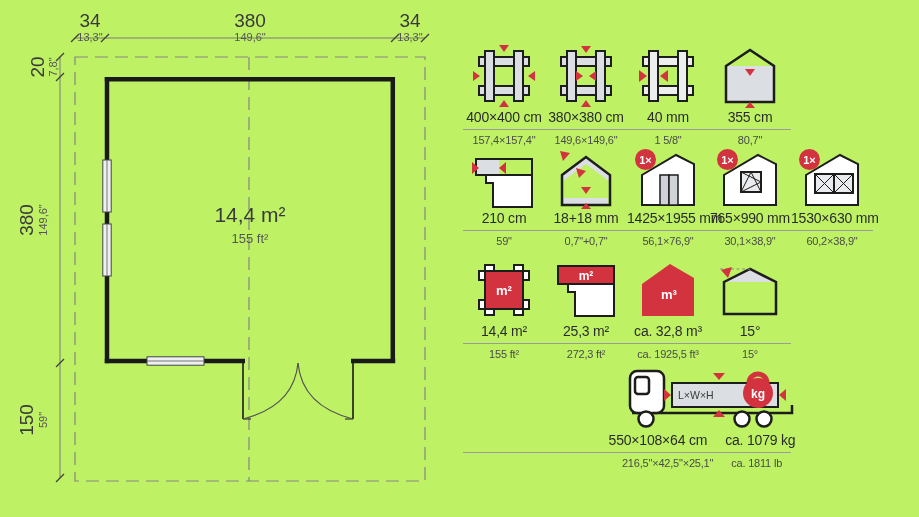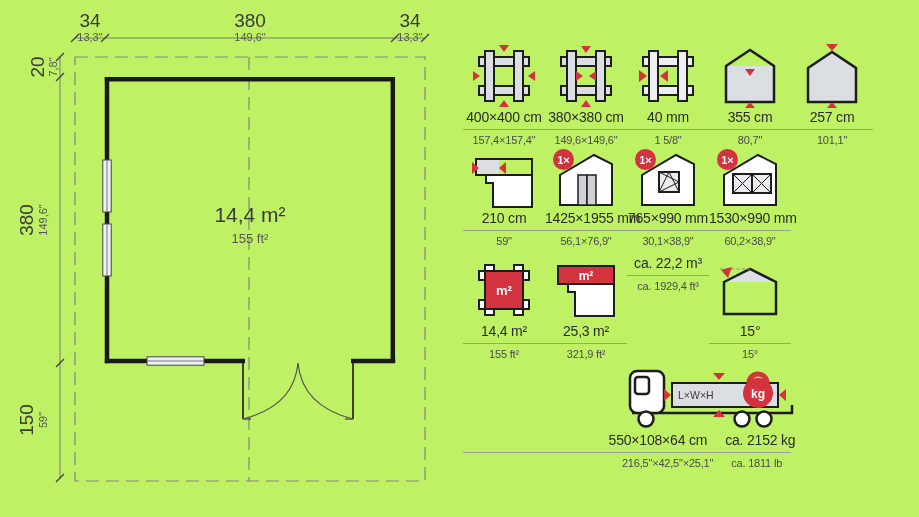--- a/index.html
+++ b/index.html
@@ -185,53 +185,57 @@
             <g fill="#d2333e">
               <polygon points="27,25 37,25 32,32"></polygon>
                 <polygon points="27,64 37,64 32,58"></polygon>
             </g>
           </svg>
         </div>
         <div class="val">355 cm</div>
         <div class="inch">80,7"</div>
       </div>
 
-      <div class="cell">
-        <div class="icon-area">
-          <svg width="64" height="64" viewBox="0 0 64 64">
-            <polygon points="8,24 32,8 56,24 56,58 8,58" fill="#dbdee2" stroke="#1d1d1b" stroke-width="2.5"></polygon>
-            <g fill="#d2333e">
-              <polygon points="26,0 38,0 32,7"></polygon>
-                <polygon points="27,64 37,64 32,58"></polygon>
-            </g>
-          </svg>
-        </div>
-        <div class="val">257 cm</div>
-        <div class="inch">101,1"</div>
-      </div>
     </div>
 
     <div class="row row2">
 
       <div class="cell">
         <div class="icon-area">
           <svg width="64" height="60" viewBox="0 0 64 60">
             <rect x="4" y="10" width="23" height="16" fill="#dbdee2"></rect>
             <rect x="4" y="10" width="56" height="16" fill="none" stroke="#1d1d1b" stroke-width="2"></rect>
             <path d="M14,26 H60 V58 H21 V34 H14 Z" fill="#fff" stroke="#1d1d1b" stroke-width="2"></path>
             <g fill="#d2333e">
               <polygon points="0,13 0,25 7,19"></polygon>
                 <polygon points="34,13 34,25 27,19"></polygon>
             </g>
           </svg>
         </div>
         <div class="val">210 cm</div>
         <div class="inch">59"</div>
       </div>
 
+      <div class="cell">
+        <div class="icon-area">
+          <svg width="64" height="60" viewBox="0 0 64 60">
+            <polygon points="8,26 32,8 56,26 56,33 32,15 8,33" fill="#dbdee2"></polygon>
+            <rect x="10" y="49" width="44" height="7" fill="#dbdee2"></rect>
+            <polygon points="8,26 32,8 56,26 56,56 8,56" fill="none" stroke="#1d1d1b" stroke-width="2.5"></polygon>
+            <g fill="#d2333e">
+              <polygon points="6,2 16,4 9,12"></polygon>
+                <polygon points="22,19 32,22 25,29"></polygon>
+              <polygon points="27,38 37,38 32,45"></polygon>
+                <polygon points="27,60 37,60 32,54"></polygon>
+            </g>
+          </svg>
+        </div>
+        <div class="val">18+18 mm</div>
+        <div class="inch">0,7"+0,7"</div>
+      </div>
 
       <div class="cell">
         <div class="icon-area">
           <div class="badge">1×</div>
           <svg width="64" height="60" viewBox="0 0 64 60">
             <path d="M6,26 L40,6 L58,15 V56 H6 Z" fill="#fff" stroke="#1d1d1b" stroke-width="2"></path>
             <rect x="24" y="26" width="9" height="30" fill="#cfd3d8" stroke="#1d1d1b" stroke-width="1.5"></rect>
             <rect x="33" y="26" width="9" height="30" fill="#cfd3d8" stroke="#1d1d1b" stroke-width="1.5"></rect>
           </svg>
         </div>
@@ -261,21 +265,21 @@
           <svg width="64" height="60" viewBox="0 0 64 60">
             <path d="M6,26 L40,6 L58,15 V56 H6 Z" fill="#fff" stroke="#1d1d1b" stroke-width="2"></path>
             <rect x="15" y="25" width="38" height="19" fill="#e9ebee" stroke="#1d1d1b" stroke-width="2"></rect>
             <line x1="34" y1="25" x2="34" y2="44" stroke="#1d1d1b" stroke-width="2"></line>
             <g fill="none" stroke="#1d1d1b" stroke-width="1">
               <path d="M15,25 L34,44 M15,44 L34,25"></path>
                 <path d="M34,25 L53,44 M34,44 L53,25"></path>
             </g>
           </svg>
         </div>
-        <div class="val">1530×990 mm</div>
+        <div class="val">1530×630 mm</div>
         <div class="inch">60,2×38,9"</div>
       </div>
     </div>
 
     <div class="row row3">
 
       <div class="cell">
         <div class="icon-area">
           <svg width="64" height="64" viewBox="0 0 64 64">
             <g fill="#fff" stroke="#1d1d1b" stroke-width="2">
@@ -294,26 +298,32 @@
 
       <div class="cell">
         <div class="icon-area">
           <svg width="64" height="64" viewBox="0 0 64 64">
             <rect x="4" y="8" width="56" height="18" fill="#d2333e" stroke="#1d1d1b" stroke-width="2"></rect>
             <text x="32" y="22" text-anchor="middle" font-size="12" font-weight="bold" fill="#fff">m²</text>
             <path d="M14,26 H60 V58 H21 V34 H14 Z" fill="#fff" stroke="#1d1d1b" stroke-width="2"></path>
           </svg>
         </div>
         <div class="val">25,3 m²</div>
-        <div class="inch">321,9 ft²</div>
-      </div>
-
-      <div class="cell">
-        <div class="val">ca. 22,2 m³</div>
-        <div class="inch">ca. 1929,4 ft³</div>
+        <div class="inch">272,3 ft²</div>
+      </div>
+
+      <div class="cell">
+        <div class="icon-area">
+          <svg width="64" height="64" viewBox="0 0 64 64">
+            <polygon points="6,26 34,6 58,20 58,58 6,58" fill="#d2333e"></polygon>
+            <text x="33" y="41" text-anchor="middle" font-size="13" font-weight="bold" fill="#fff">m³</text>
+          </svg>
+        </div>
+        <div class="val">ca. 32,8 m³</div>
+        <div class="inch">ca. 1925,5 ft³</div>
       </div>
 
       <div class="cell">
         <div class="icon-area">
           <svg width="64" height="64" viewBox="0 0 64 64">
             <polygon points="6,24 32,11 58,24" fill="#dbdee2"></polygon>
             <polygon points="6,24 32,11 58,24 58,56 6,56" fill="none" stroke="#1d1d1b" stroke-width="2.5"></polygon>
             <line x1="2" y1="11" x2="32" y2="11" stroke="#8a8a8a" stroke-width="1.2" stroke-dasharray="3 2.5"></line>
             <polygon points="3,12 14,9 10,20" fill="#d2333e"></polygon>
           </svg>
@@ -349,21 +359,21 @@
             <g fill="#d2333e">
               <polygon points="62,36 62,48 69,42"></polygon>
                 <polygon points="184,36 184,48 177,42"></polygon>
               <polygon points="111,20 123,20 117,27"></polygon>
                 <polygon points="111,64 123,64 117,57"></polygon>
             </g>
           </svg>
         </div>
         <div class="val pairs">
           <span>550×108×64 cm</span>
-          <span>ca. 2152 kg</span>
+          <span>ca. 1079 kg</span>
         </div>
         <div class="inch pairs">
           <span>216,5"×42,5"×25,1"</span>
           <span>ca. 1811 lb</span>
         </div>
       </div>
     </div>
 
   </div>
 </div>

